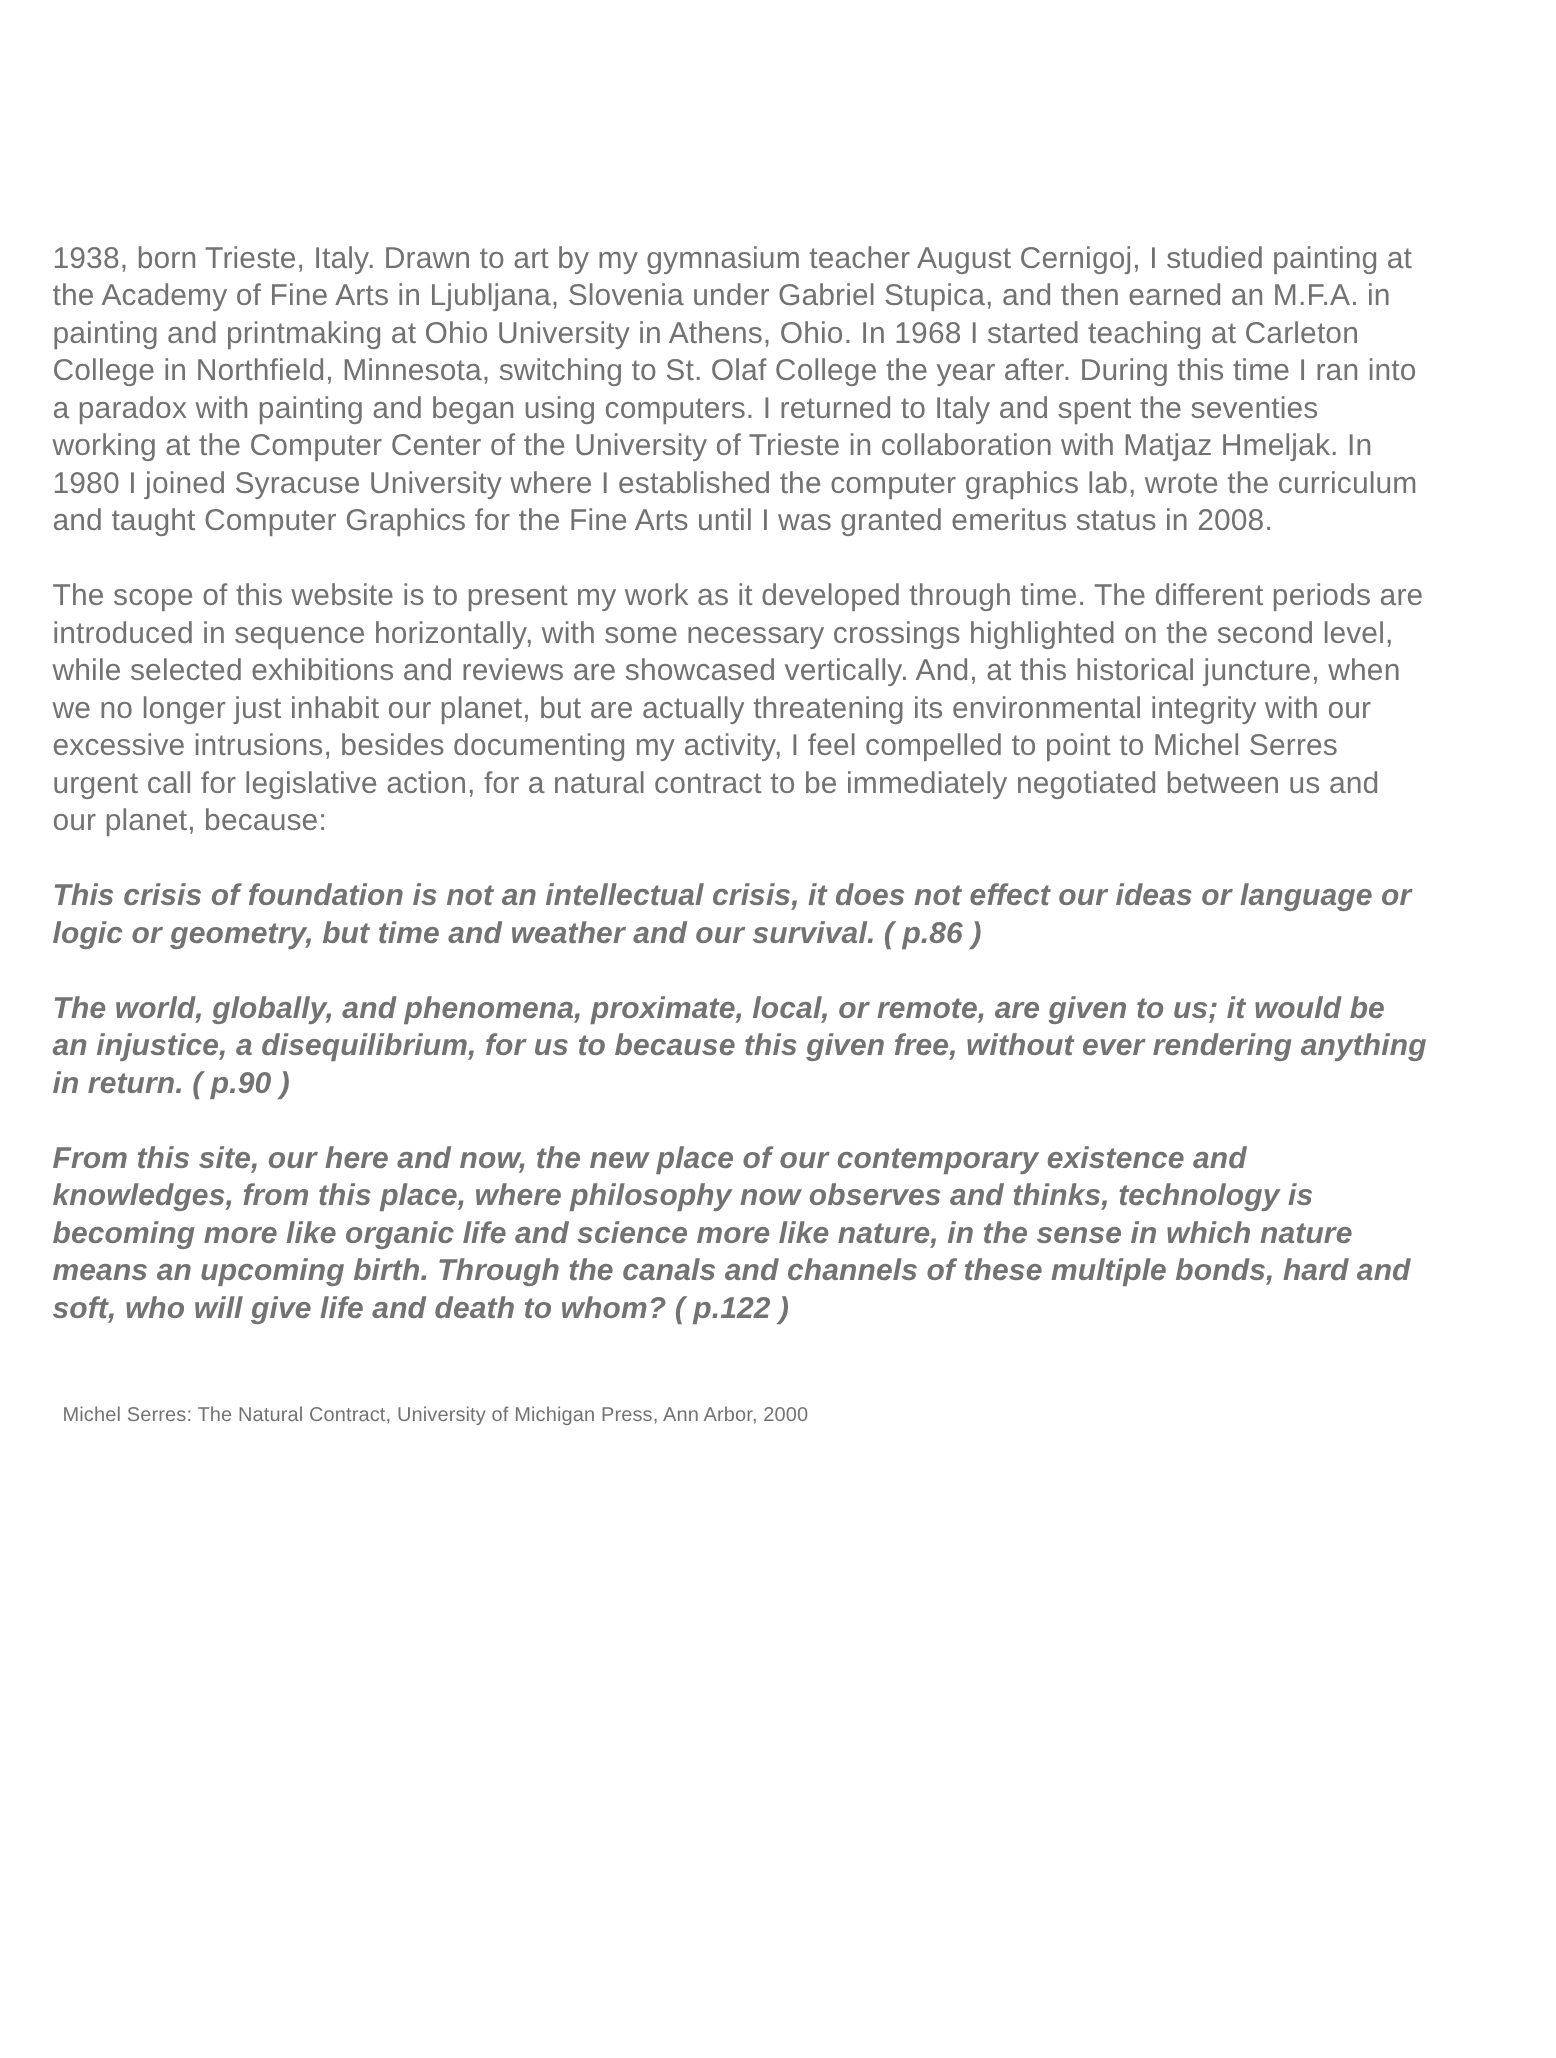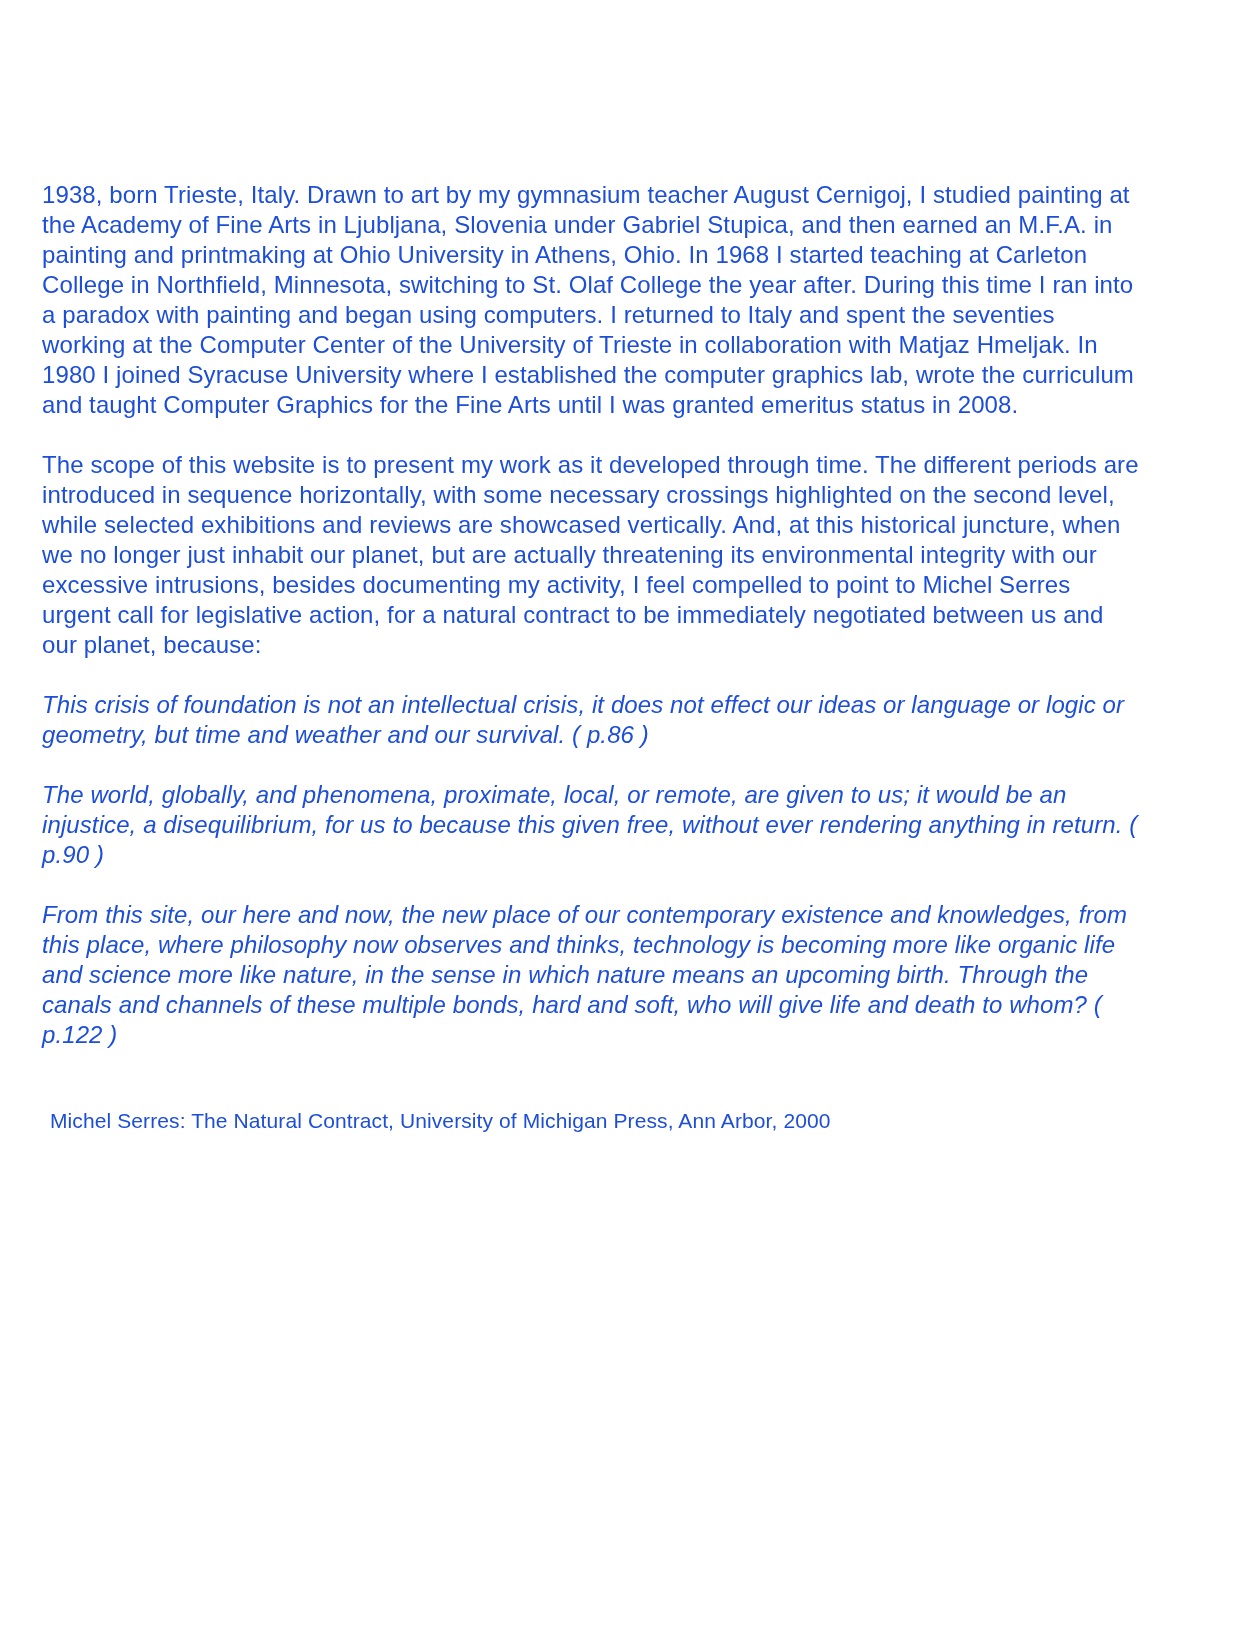--- a/index.html
+++ b/index.html
@@ -9,36 +9,37 @@
   body {
     width: 1245px;
     height: 1646px;
     background: #ffffff;
     overflow: hidden;
     font-family: "Liberation Sans", sans-serif;
   }
   .content {
     position: absolute;
     left: 42px;
-    top: 180px;
+    top: 192px;
     width: 1100px;
-    color: #1d4ed8;
+    color: #737373;
     font-size: 24px;
     line-height: 30px;
     letter-spacing: 0.1px;
   }
   .para {
     margin: 0 0 30px 0;
   }
   .quote {
     font-style: italic;
+    font-weight: bold;
   }
   .citation {
     margin: 58px 0 0 8px;
-    font-size: 21px;
+    font-size: 16px;
     line-height: 26px;
     font-style: normal;
   }
 </style>
 </head>
 <body>
 
 <div class="page">
   <main class="content">
     <p class="para">1938, born Trieste, Italy. Drawn to art by my gymnasium teacher August Cernigoj, I studied painting at the Academy of Fine Arts in Ljubljana, Slovenia under Gabriel Stupica, and then earned an M.F.A. in painting and printmaking at Ohio University in Athens, Ohio. In 1968 I started teaching at Carleton College in Northfield, Minnesota, switching to St. Olaf College the year after. During this time I ran into a paradox with painting and began using computers. I returned to Italy and spent the seventies working at the Computer Center of the University of Trieste in collaboration with Matjaz Hmeljak. In 1980 I joined Syracuse University where I established the computer graphics lab, wrote the curriculum and taught Computer Graphics for the Fine Arts until I was granted emeritus status in 2008.</p>

